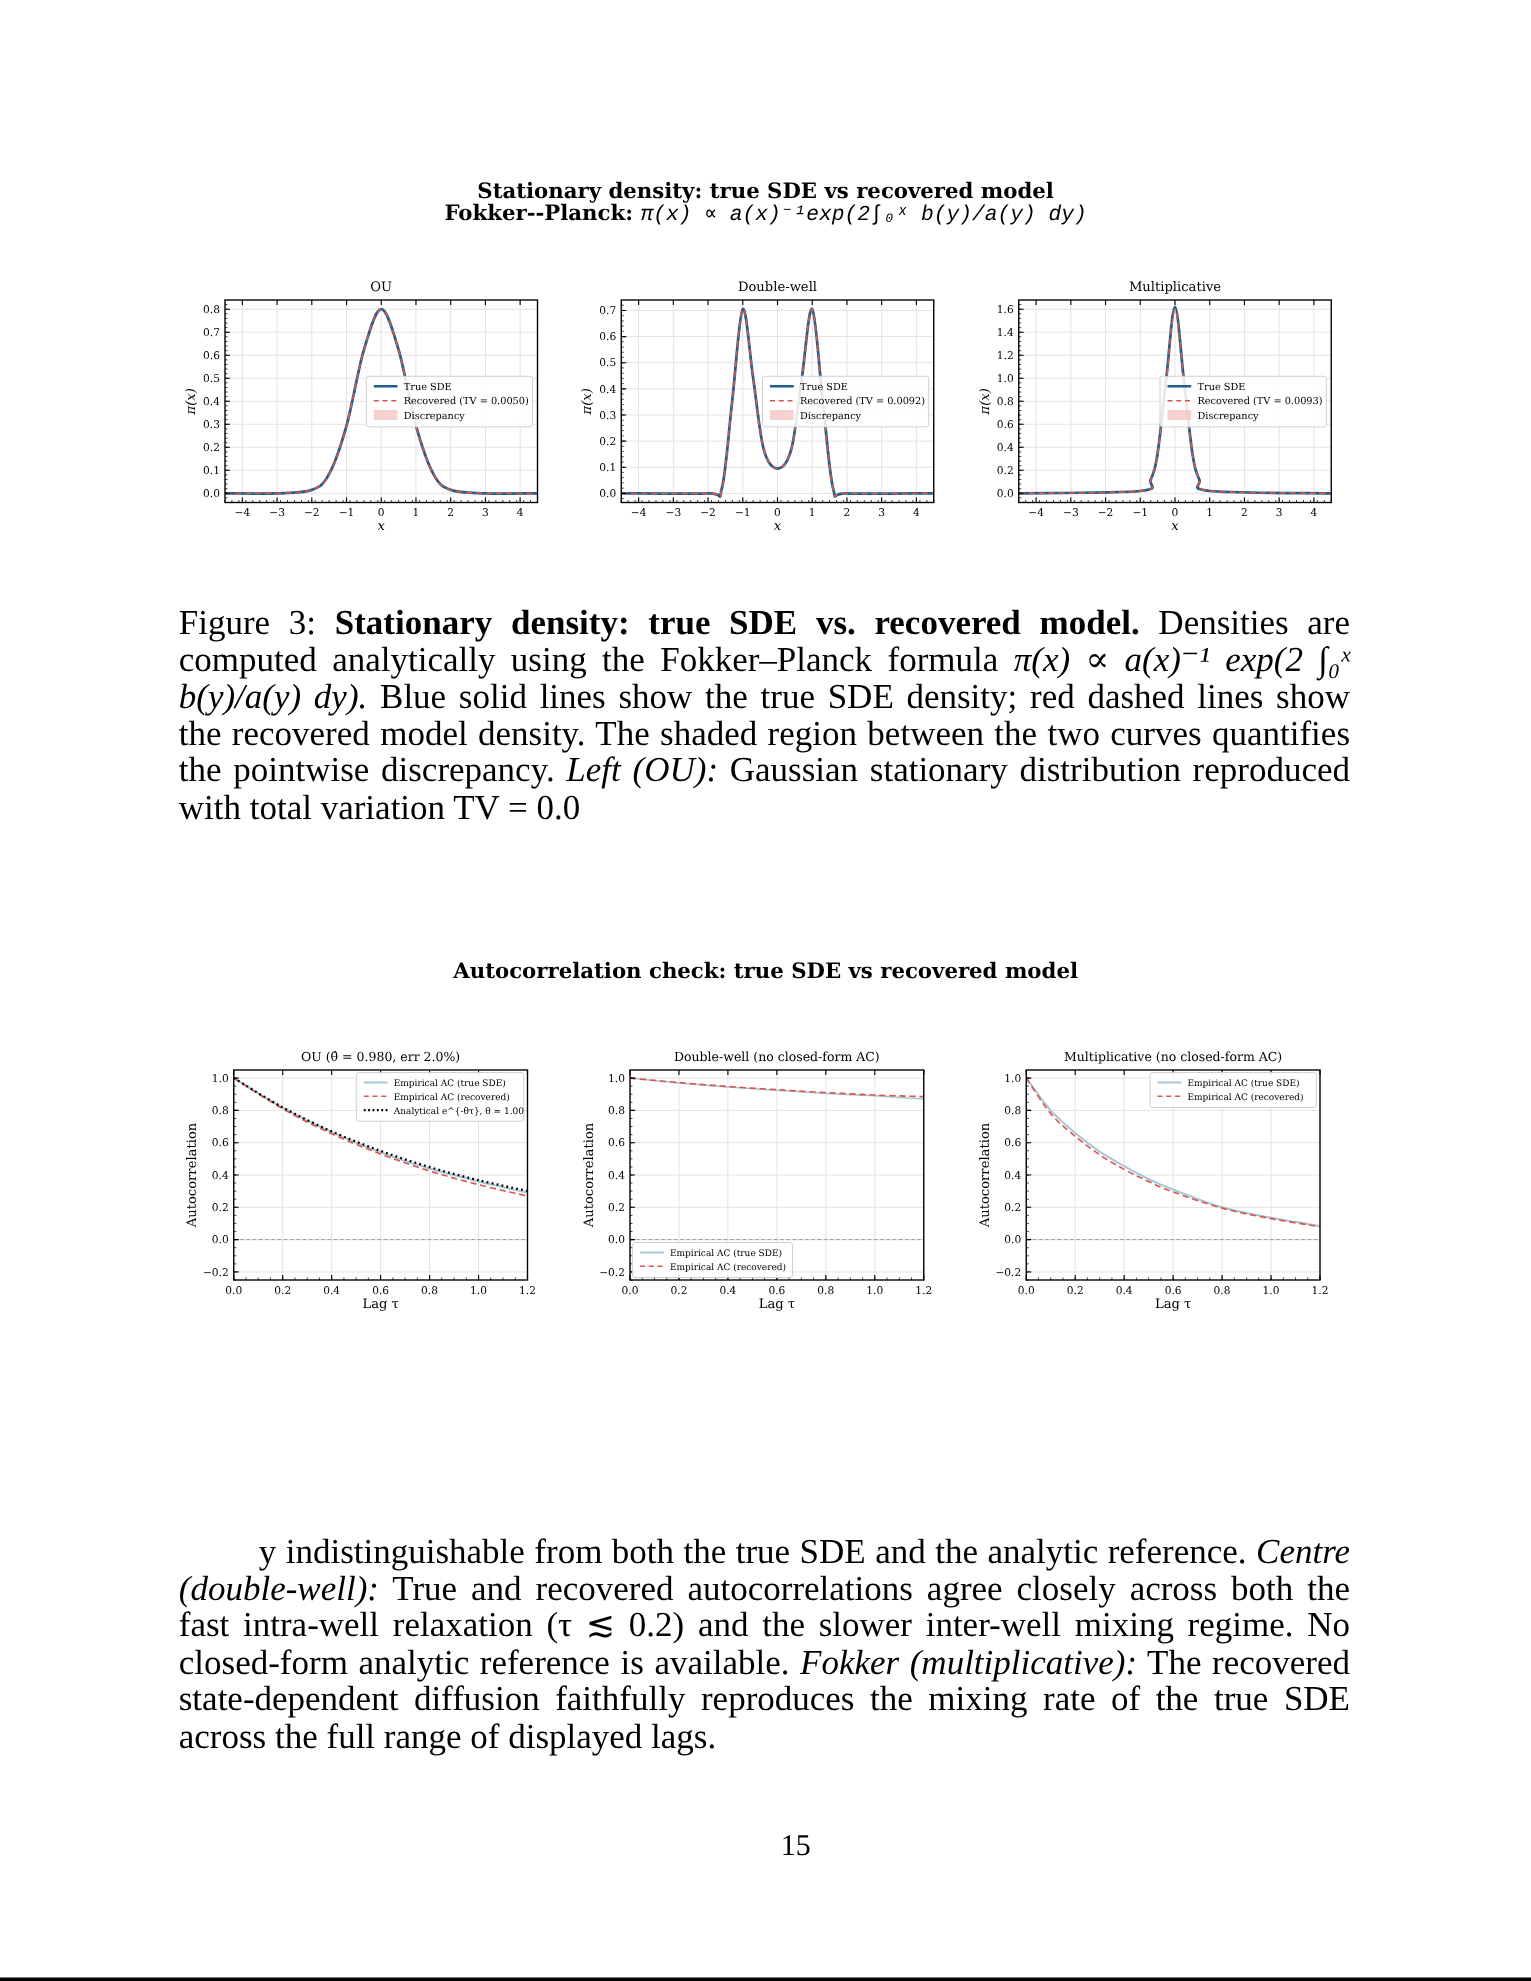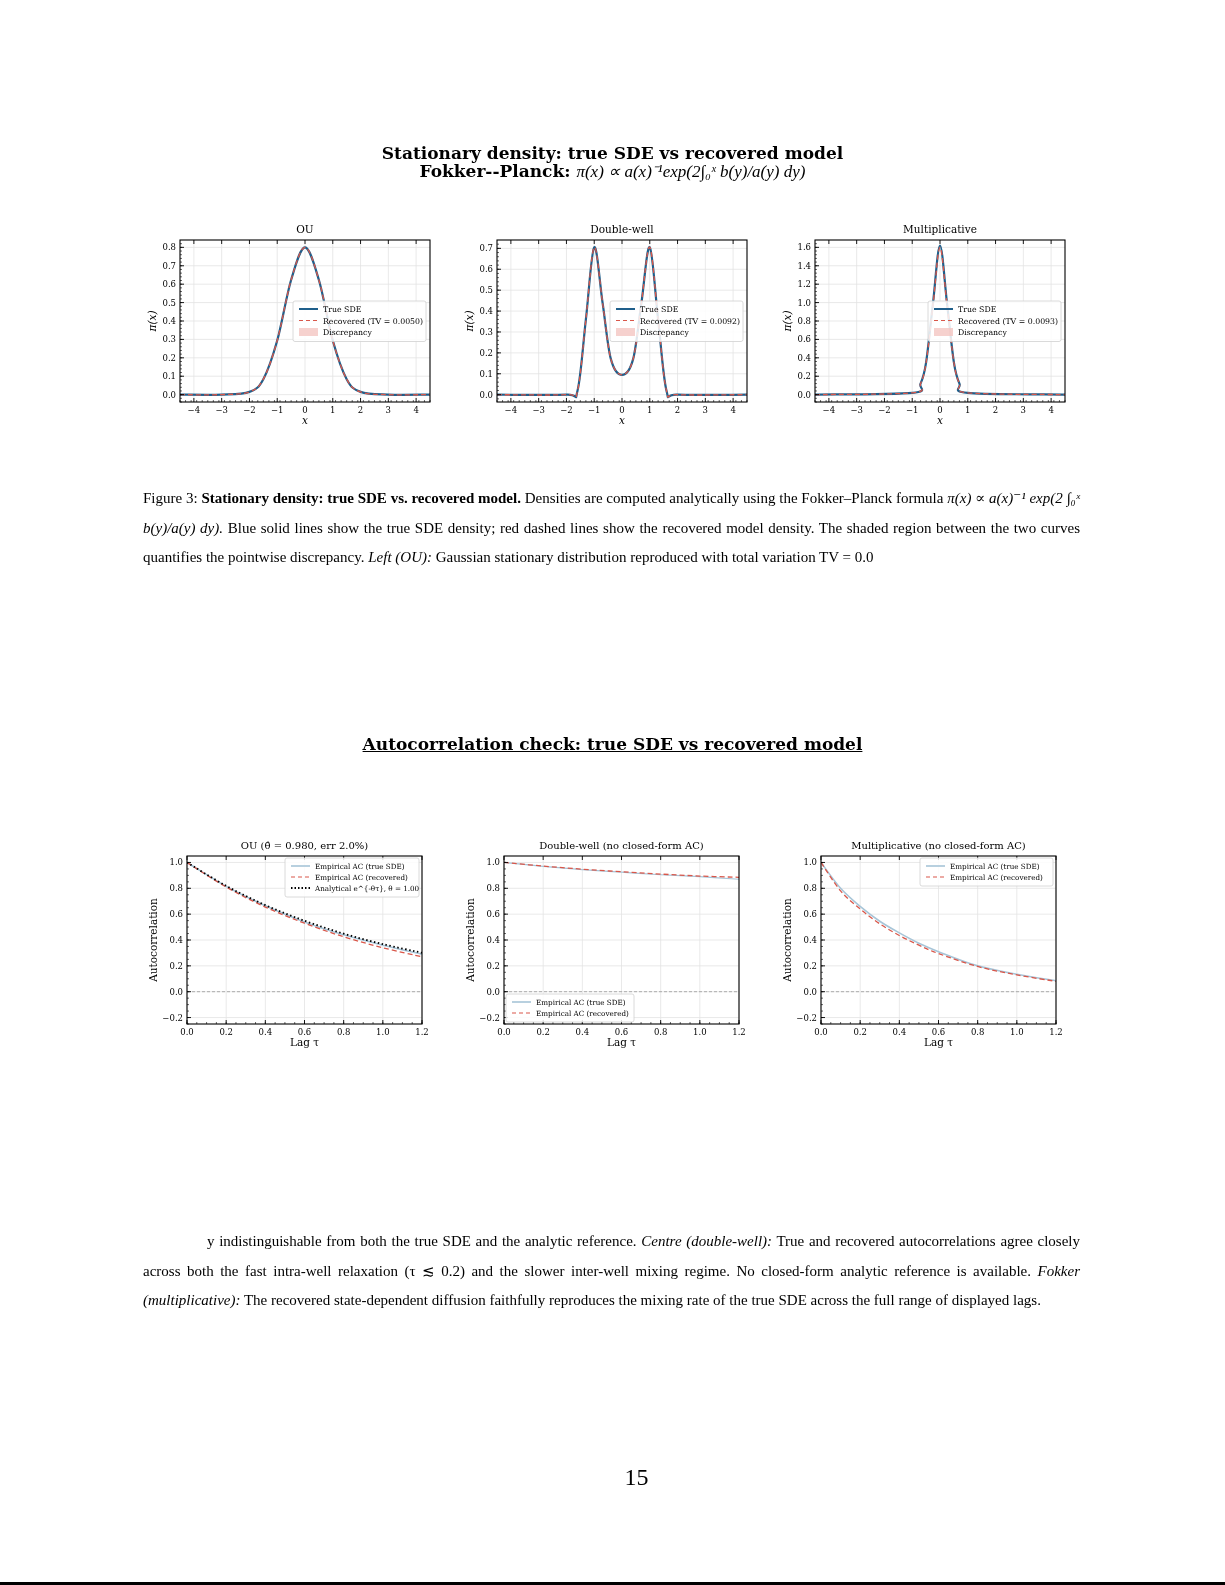--- a/index.html
+++ b/index.html
@@ -1,34 +1,34 @@
 <!DOCTYPE html>
 <html><head>
 <meta charset="utf-8">
 <style>
   html, body { margin:0; padding:0; background:#ffffff; }
   body { width:1225px; height:1585px; position:relative; overflow:hidden; font-family:"Liberation Serif","DejaVu Serif",serif; color:#000; }
   .suptitle { position:absolute; left:0; width:1225px; text-align:center; font-family:"DejaVu Serif",serif; font-weight:bold; font-size:17px; line-height:16px; }
   .fig-svg { position:absolute; left:0; }
-  .caption { position:absolute; left:143px; width:937px; font-size:15px; line-height:29.6px; text-align:justify; text-align-last:left; }
+  .caption { position:absolute; left:143px; width:937px; font-size:28px; line-height:29.6px; text-align:justify; text-align-last:left; }
   .caption b { font-weight:bold; }
   .caption i { font-style:italic; }
   .math { font-family:"Liberation Serif","DejaVu Serif",serif; font-style:italic; }
   .page-num { position:absolute; left:0; width:1225px; top:1464px; text-align:center; font-size:24px;margin-left:24px; }
   .bottom-rule { position:absolute; left:0; width:1225px; top:1582px; height:3px; background:#000; }
   svg text { font-family:"DejaVu Serif",serif; }
 </style>
 </head>
 <body>
 
 <div class="suptitle" style="top:145px;">
   <div>Stationary density: true SDE vs recovered model</div>
   <div style="margin-top:2px;">
     <span>Fokker--Planck:</span>
-    <span style="font-family:Liberation Serif, serif;font-weight:normal;font-style:italic;">π(x) ∝ a(x)⁻¹exp(2∫₀ˣ b(y)/a(y) dy)</span>
+    <span style="font-family:Liberation Mono, monospace;font-weight:normal;font-style:italic;">π(x) ∝ a(x)⁻¹exp(2∫₀ˣ b(y)/a(y) dy)</span>
   </div>
 </div>
 
 <svg id="fig3" class="fig-svg" style="top:215px;" width="1225" height="225">
     <g>
       <g>
         <line x1="193.88888888888889" x2="193.88888888888889" y1="25" y2="187" stroke="#e3e3e3" stroke-width="0.8"></line>
         <line x1="221.66666666666666" x2="221.66666666666666" y1="25" y2="187" stroke="#e3e3e3" stroke-width="0.8"></line>
         <line x1="249.44444444444446" x2="249.44444444444446" y1="25" y2="187" stroke="#e3e3e3" stroke-width="0.8"></line>
         <line x1="277.22222222222223" x2="277.22222222222223" y1="25" y2="187" stroke="#e3e3e3" stroke-width="0.8"></line>
@@ -565,21 +565,21 @@
 <div class="caption" style="top:484px;">
   <span>Figure 3:</span>
   <b>Stationary density: true SDE vs. recovered model.</b>
   <span>Densities are computed analytically using the Fokker–Planck formula</span>
   <span class="math">π(x) ∝ a(x)⁻¹ exp(2 ∫₀ˣ b(y)/a(y) dy).</span>
   <span>Blue solid lines show the true SDE density; red dashed lines show the recovered model density. The shaded region between the two curves quantifies the pointwise discrepancy.</span>
   <i>Left (OU):</i>
   <span>Gaussian stationary distribution reproduced with total variation TV = 0.0</span>
 </div>
 
-<div class="suptitle" style="top:737px;line-height:14px;text-decoration:underline;">
+<div class="suptitle" style="top:770px;line-height:14px;">
   <div>Autocorrelation check: true SDE vs recovered model</div>
 </div>
 
 <svg id="fig4" class="fig-svg" style="top:830px;" width="1225" height="230">
     <g>
       <g>
         <line x1="187" x2="187" y1="26" y2="194" stroke="#e3e3e3" stroke-width="0.8"></line>
         <line x1="226.16666666666669" x2="226.16666666666669" y1="26" y2="194" stroke="#e3e3e3" stroke-width="0.8"></line>
         <line x1="265.33333333333337" x2="265.33333333333337" y1="26" y2="194" stroke="#e3e3e3" stroke-width="0.8"></line>
         <line x1="304.5" x2="304.5" y1="26" y2="194" stroke="#e3e3e3" stroke-width="0.8"></line>

